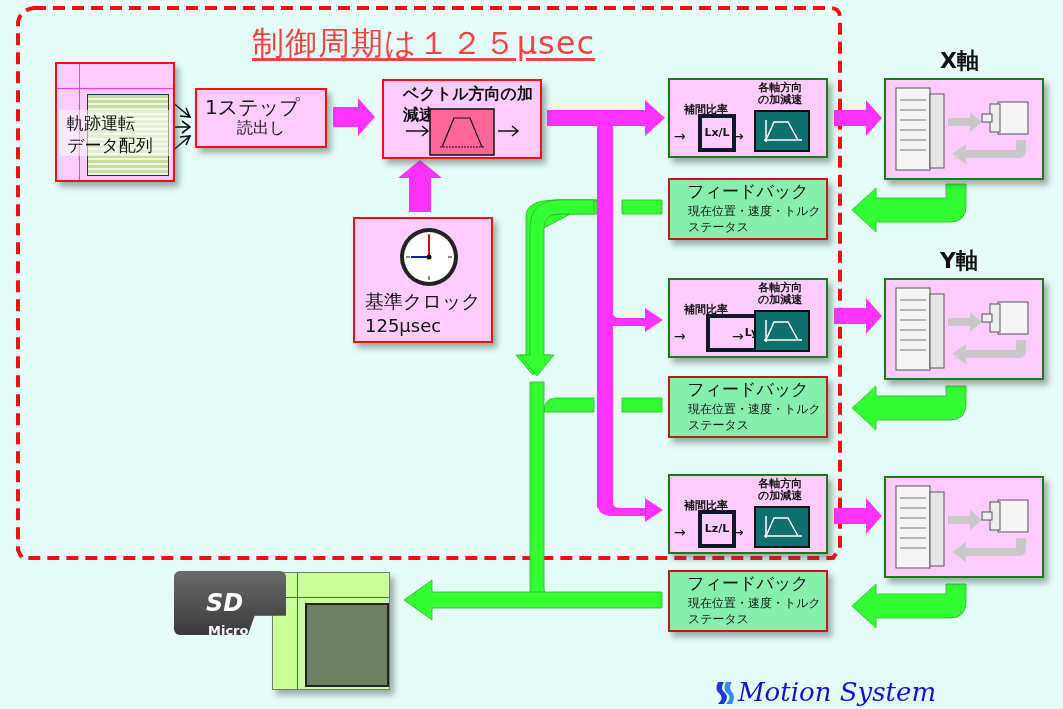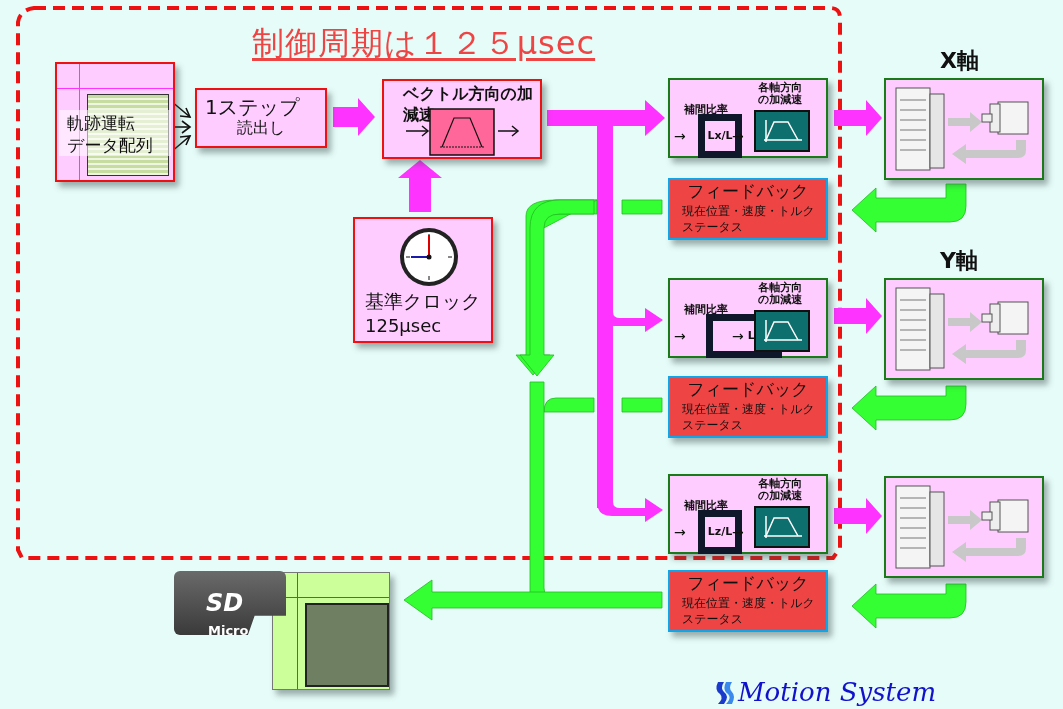--- a/index.html
+++ b/index.html
@@ -2,28 +2,28 @@
 <html><head>
 <meta charset="utf-8">
 <style>
   html, body { margin:0; padding:0; }
   body { width:1063px; height:709px; position:relative; overflow:hidden;
          background:#e6fcf8; font-family:"DejaVu Sans", sans-serif; color:#111; }
   .abs { position:absolute; }
   .shadow { box-shadow: 4px 5px 6px rgba(60,80,80,0.45); }
   .pinkbox { background:#ffccff; border:2px solid #ee1111; }
   .greenpink { background:#ffccff; border:2px solid #1a7a1a; }
-  .greenbox { background:#ef4444; border:2px solid #0ea5e9; }
+  .greenbox { background:#86efac; border:2px solid #b91c1c; }
   svg { position:absolute; left:0; top:0; }
   .title { color:#ef4444; font-size:32px; text-decoration:underline; text-underline-offset:4px; letter-spacing:1px; }
   .axis-label { font-size:22px; font-weight:bold; }
   .fb-title { font-size:17px; text-align:center; }
-  .fb-line { font-size:12px; padding-left:12px; line-height:16px; }
+  .fb-line { font-size:12px; padding-left:18px; line-height:16px; }
   .small { font-size:11px; font-weight:bold; }
-  .ratio { border:7px solid #0f172a; background:#ffccff; font-size:11px; font-weight:bold; text-align:center; line-height:30px; }
+  .ratio { border:4px solid #0f172a; background:#ffccff; font-size:11px; font-weight:bold; text-align:center; line-height:30px; }
   .tealbox { background:#0e6f6f; border:2px solid #111; }
   .logo { font-family:"DejaVu Serif", serif; font-style:italic; color:#1212cc; font-size:26px; }
 </style>
 </head>
 <body>
 
 <svg width="1063" height="709">
 
   <path d="M34 8 L830 8 Q840 8 840 18 L840 548 L833 558 L22 558 L18 550 L18 22 Q20 10 34 8 Z" fill="none" stroke="#ee1111" stroke-width="4" stroke-dasharray="12 7"></path>
 

